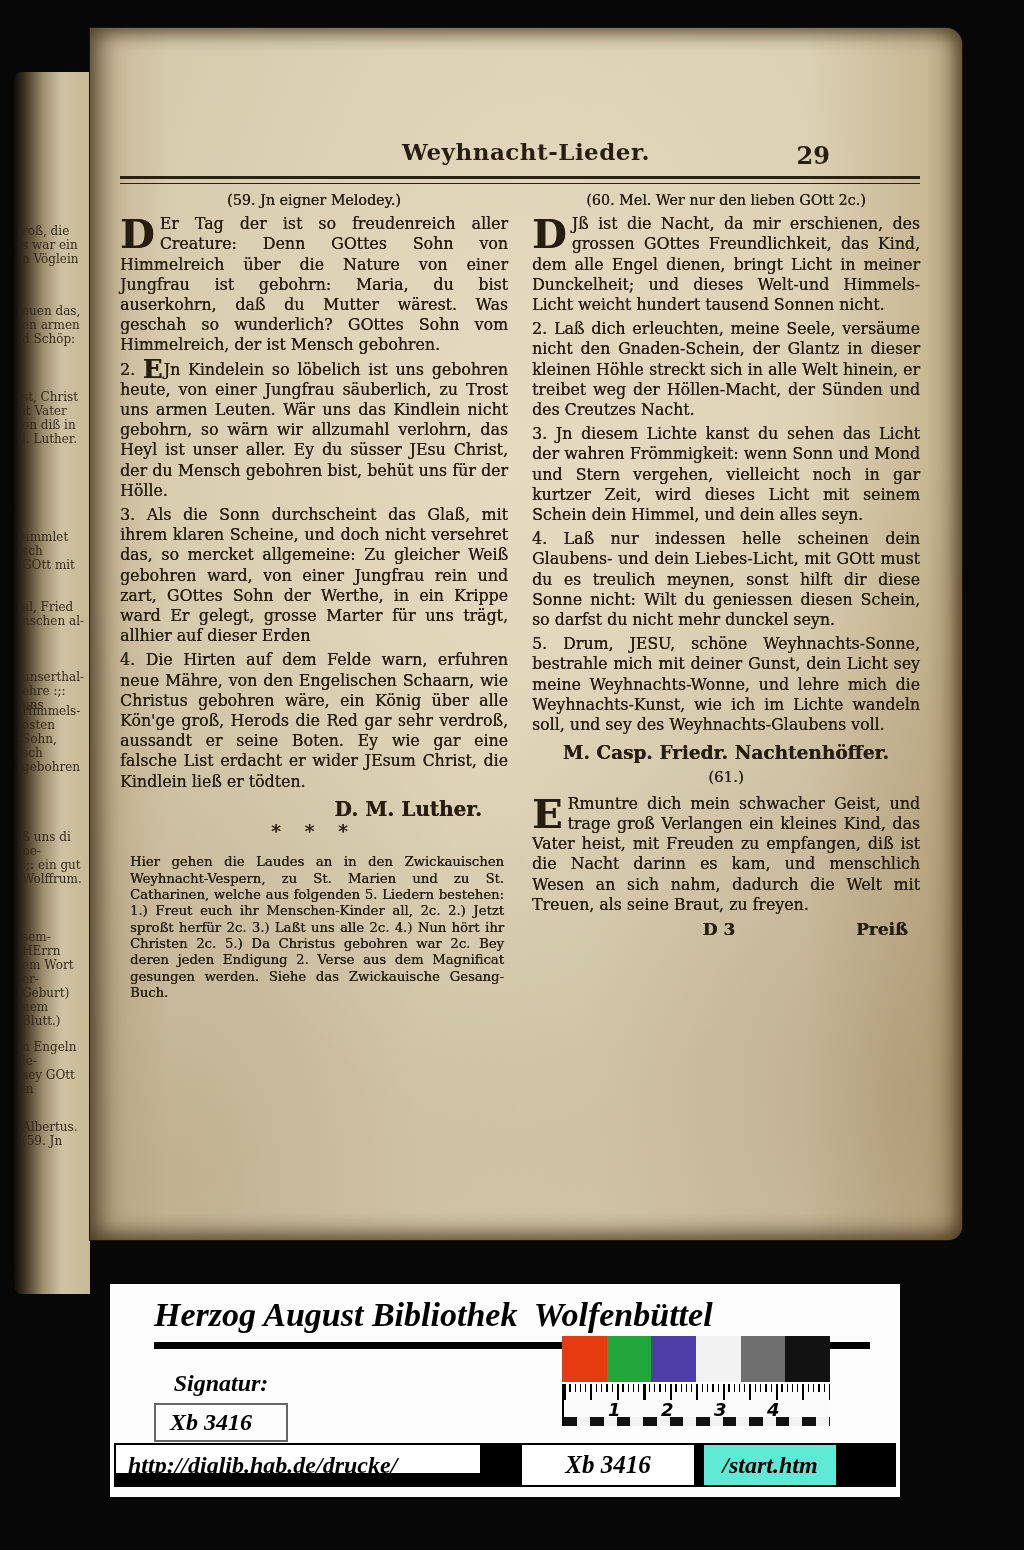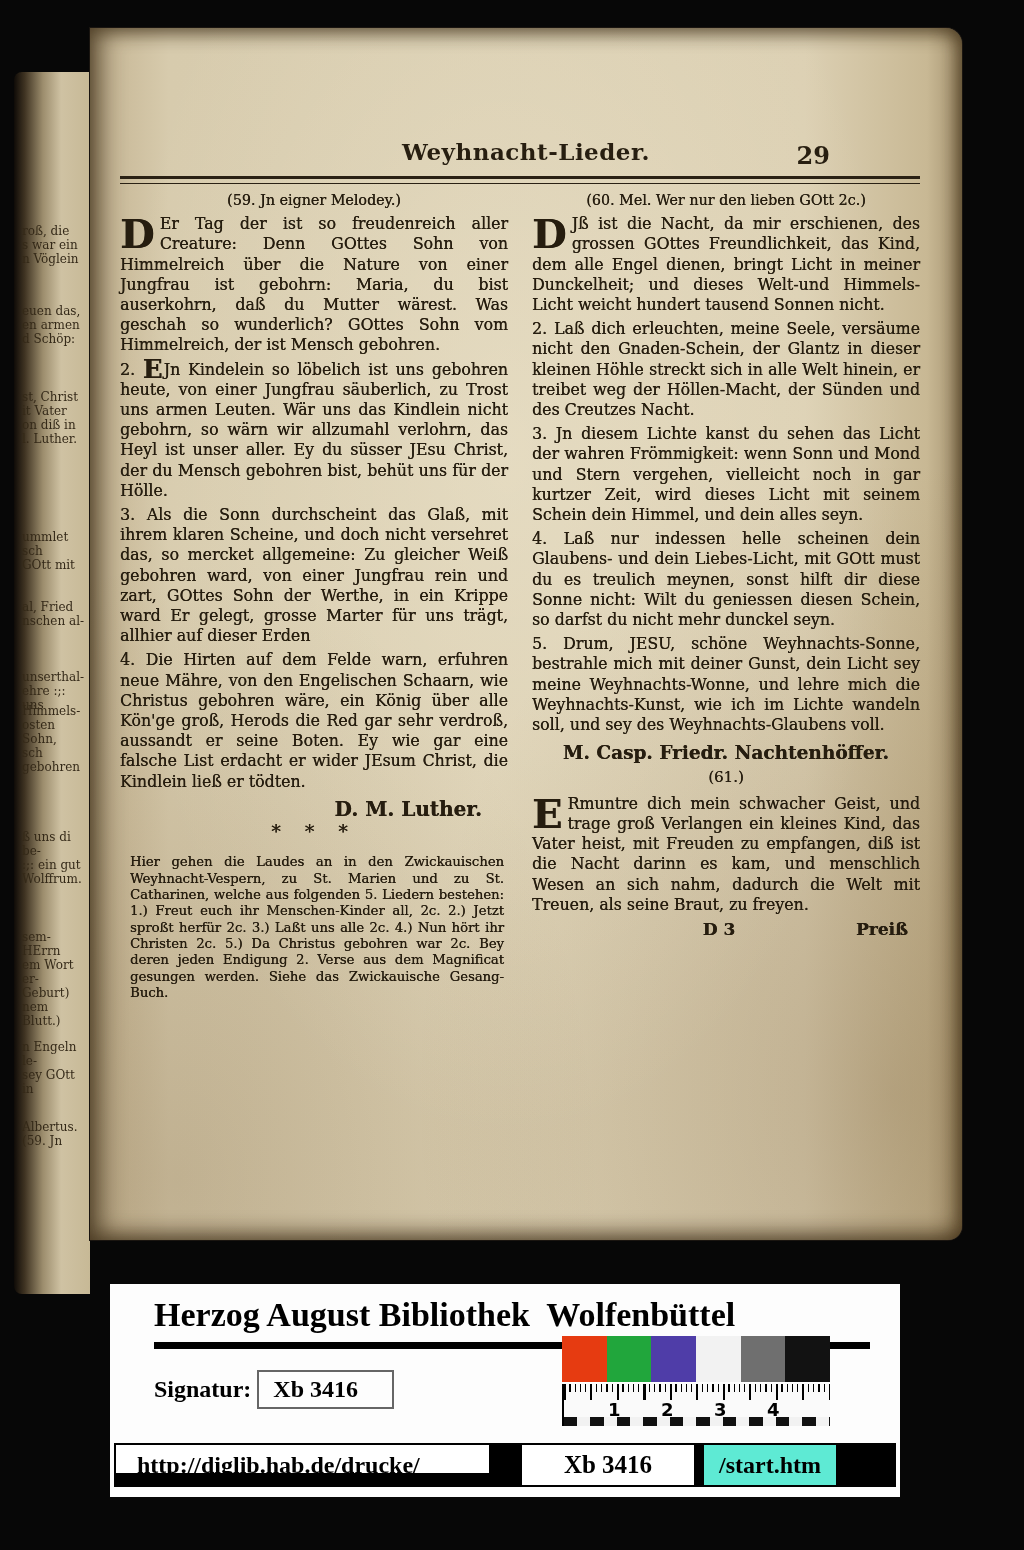--- a/index.html
+++ b/index.html
@@ -47,44 +47,44 @@
   .asterisks{text-align:center;font-size:19px;letter-spacing:9px;margin:0 0 8px;}
   .footnote{font-size:13.2px;line-height:16.3px;padding:0 4px 0 10px;text-align:justify;}
   .sig-right{text-align:center;font-weight:bold;font-size:18.5px;margin:8px 0 2px;}
   .head61{text-align:center;font-size:15px;margin:4px 0 6px;}
   .catch{position:relative;height:24px;margin-top:4px;}
   .gath{position:absolute;left:44%;font-weight:bold;font-size:17px;}
   .word{position:absolute;right:12px;font-weight:bold;font-size:17px;}
 
   
   .banner{position:absolute;left:110px;top:1284px;width:790px;height:213px;background:#fdfdfd;
-          font-family:"Liberation Serif",serif;color:#000;}
+          font-family:"Liberation Serif",serif;color:#000;font-style:italic;}
   .banner-title{font-size:34px;font-weight:bold;padding:12px 0 0 44px;white-space:pre;}
   .banner-rule{height:7px;background:#000;margin:8px 30px 0 44px;}
-  .sig-row{position:absolute;left:44px;top:86px;display:flex;align-items:center;gap:6px;}
+  .sig-row{position:absolute;left:44px;top:86px;display:flex;align-items:center;gap:6px;flex-direction:column;}
   .sig-label{font-size:24px;font-weight:bold;}
   .sig-box{border:2px solid #666;padding:4px 34px 4px 14px;font-size:24px;font-weight:bold;}
 
   .calibration{position:absolute;left:452px;top:52px;width:268px;}
   .patches{display:flex;height:46px;}
   .patch{flex:1;}
   .ruler{position:relative;height:42px;background:#fafafa;margin-top:2px;border-left:2px solid #000;}
   .ruler::before{content:"";position:absolute;left:0;top:0;right:0;height:16px;
      background:
        repeating-linear-gradient(90deg,#000 0 2px,transparent 2px 26.5px),
        repeating-linear-gradient(90deg,#000 0 1.2px,transparent 1.2px 5.3px);
      background-size:100% 16px,100% 8px;background-repeat:no-repeat;}
   .ruler::after{content:"";position:absolute;left:0;right:0;bottom:0;height:9px;
      background:repeating-linear-gradient(90deg,#111 0 13.2px,#f2f2f2 13.2px 26.5px);}
   .rn{position:absolute;top:15px;font-family:"DejaVu Sans",sans-serif;font-weight:bold;font-size:18px;}
   .rn1{left:44px}.rn2{left:97px}.rn3{left:150px}.rn4{left:203px}
 
   .url-row{position:absolute;left:4px;right:4px;bottom:10px;height:44px;background:#000;}
   .url-box{position:absolute;left:2px;top:2px;bottom:14px;width:352px;background:#fff;
-           font-size:24px;font-weight:bold;line-height:40px;padding-left:21px;}
+           font-size:24px;font-weight:bold;line-height:40px;padding-left:12px;}
   .code-box{position:absolute;left:408px;top:2px;bottom:2px;width:172px;background:#fff;
             text-align:center;font-size:25px;font-weight:bold;line-height:40px;}
   .file-box{position:absolute;left:590px;top:2px;bottom:2px;width:132px;background:#5eead4;
             text-align:center;font-size:24px;font-weight:bold;line-height:40px;}
 </style>
 </head>
 <body>
 
 <div class="stage">
 

